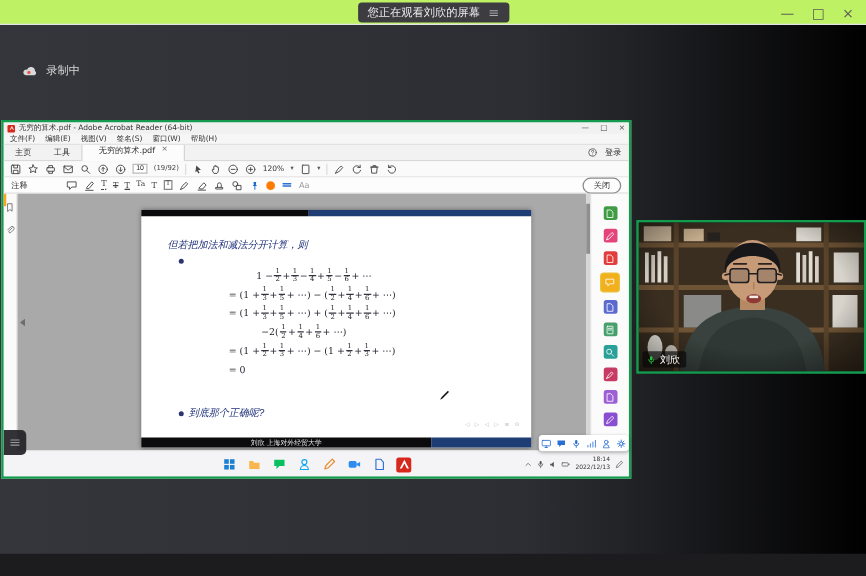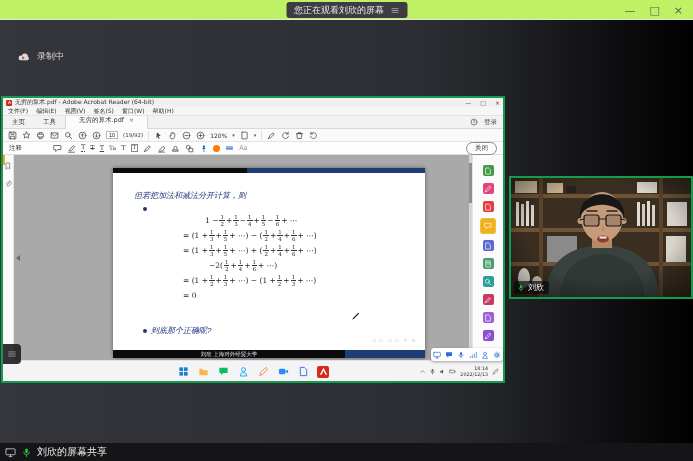--- a/index.html
+++ b/index.html
@@ -760,29 +760,14 @@
       <div class="camchip">
         <svg viewBox="0 0 12 12">
             <rect x="4.6" y="1.5" width="2.8" height="5" rx="1.4" fill="currentColor" stroke="none"></rect>
             <path d="M3 5.5a3 3 0 0 0 6 0M6 8.5v2"></path>
           </svg>
         <span>刘欣</span>
       </div>
     </div>
   </div>
 
-  <div class="bottombar">
-    <span class="icn">
-        <svg viewBox="0 0 12 12">
-          <rect x="1" y="2" width="10" height="6.5" rx="0.8"></rect>
-          <path d="M4.5 10.5h3M6 8.5v2"></path>
-        </svg>
-      </span>
-    <span class="icn green">
-        <svg viewBox="0 0 12 12">
-          <rect x="4.6" y="1.5" width="2.8" height="5" rx="1.4" fill="currentColor" stroke="none"></rect>
-          <path d="M3 5.5a3 3 0 0 0 6 0M6 8.5v2"></path>
-        </svg>
-      </span>
-    <span class="lbl">刘欣的屏幕共享</span>
-  </div>
 
 </div>
 
 </body></html>

